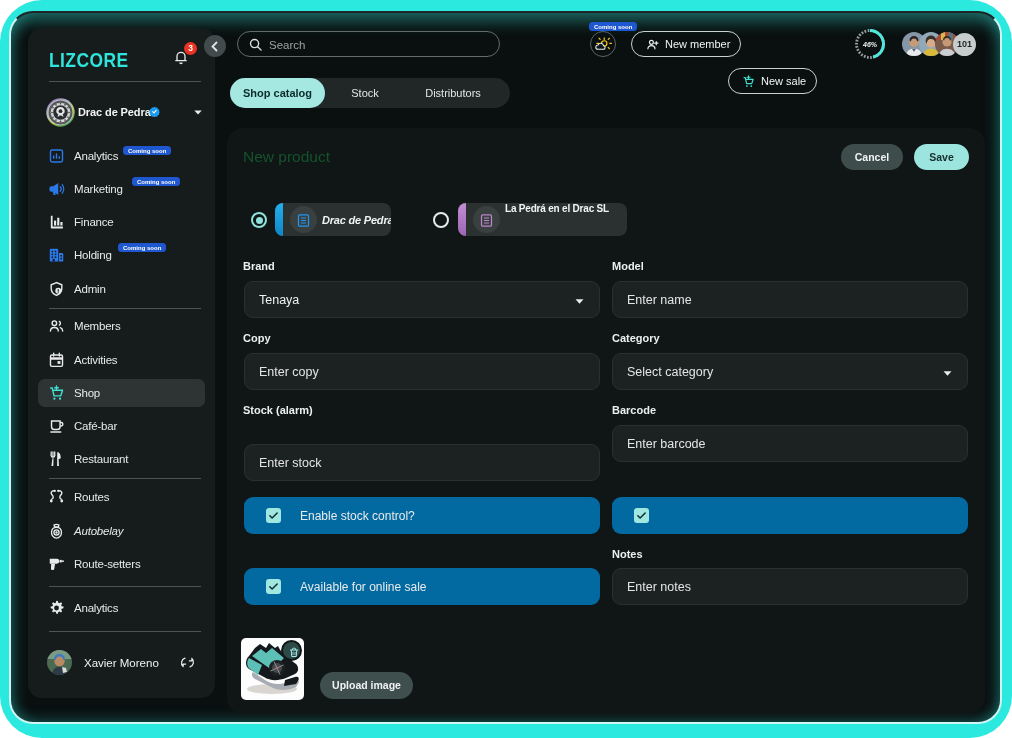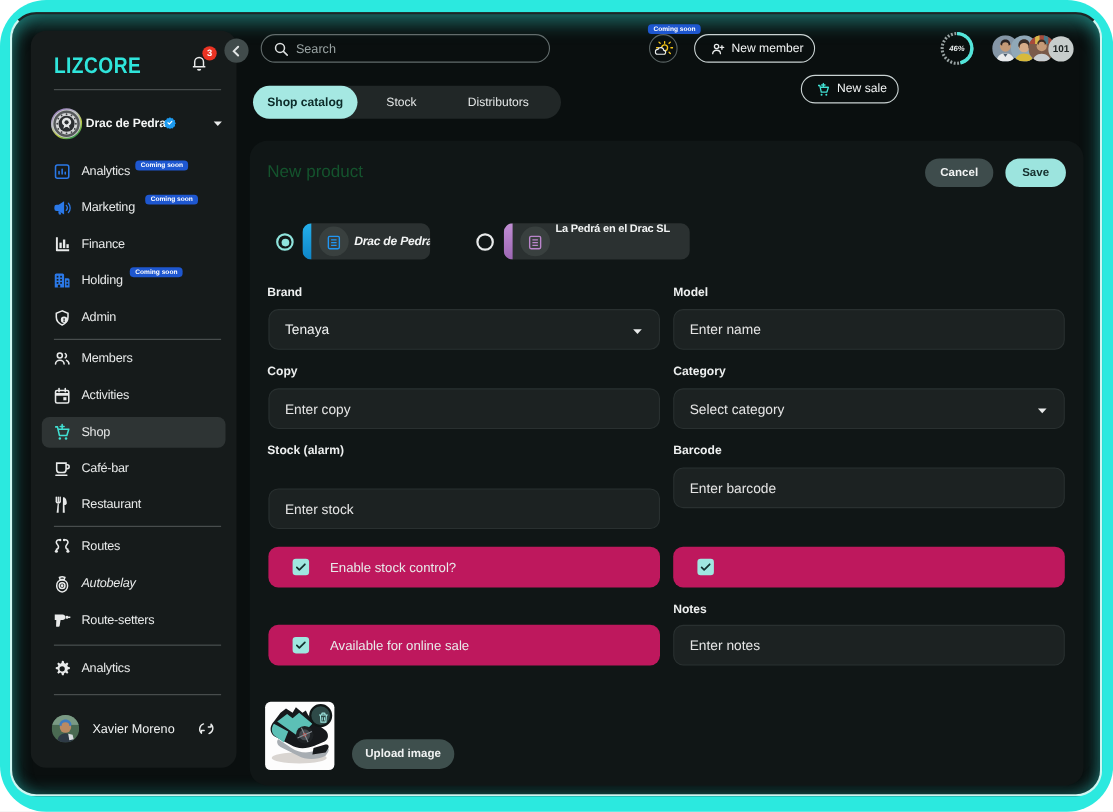--- a/index.html
+++ b/index.html
@@ -25,21 +25,21 @@
   .tabbar { position:absolute; left:230px; top:78px; width:280px; height:30px; background:#212727; border-radius:15px; }
   .tabsel { position:absolute; left:230px; top:78px; width:95px; height:30px; background:#A5E8E2; border-radius:15px;
             color:#0C2B29; font-size:11px; font-weight:bold; display:flex; align-items:center; justify-content:center; }
   .tab { position:absolute; top:78px; height:30px; display:flex; align-items:center; justify-content:center; color:#E3E6E6; font-size:11px; }
   
   .card { position:absolute; left:227px; top:128px; width:758px; height:586px; background:#101616; border-radius:16px; }
   .label { position:absolute; font-size:11px; font-weight:bold; color:#EDEFEF; }
   .input { position:absolute; height:37px; background:#1C2222; border:1px solid #293030; border-radius:9px;
            display:flex; align-items:center; padding-left:14px; font-size:12.5px; }
   .ph { color:#e5e5e5; }
-  .chkrow { position:absolute; height:37px; background:#be185d; border-radius:9px; }
+  .chkrow { position:absolute; height:37px; background:#0369a1; border-radius:9px; }
   .chk { position:absolute; top:11px; width:15px; height:15px; background:#9FE7E0; border-radius:3px; display:flex; align-items:center; justify-content:center; }
   .chklb { position:absolute; top:50%; transform:translateY(-50%); font-size:12px; font-weight:500; color:#E9EBEB; }
   .btn { position:absolute; top:144px; height:26px; border-radius:13px; font-size:10.5px; font-weight:bold; display:flex; align-items:center; justify-content:center; }
 </style>
 </head>
 <body>
 <div class="frame"></div>
 <div class="app"></div>
 
 <div class="side"></div>

